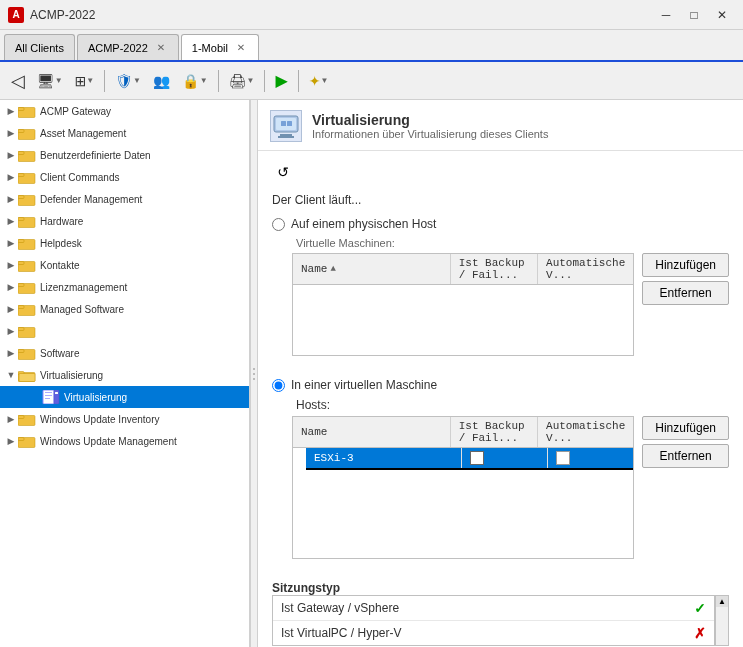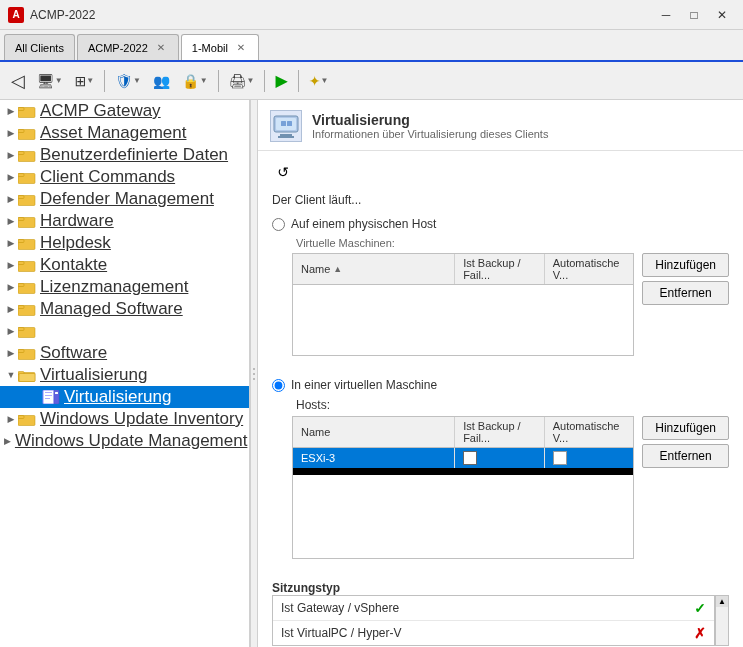--- a/index.html
+++ b/index.html
@@ -29,21 +29,21 @@
     
     .main { display: flex; height: calc(647px - 30px - 32px - 38px); }
 
     
     .sidebar { width: 250px; min-width: 250px; background: white; border-right: 1px solid #d0d0d0; overflow-y: auto; overflow-x: hidden; }
     .sidebar-item { display: flex; align-items: center; padding: 2px 4px; cursor: pointer; white-space: nowrap; height: 22px; }
     .sidebar-item.selected { background: #0078d7; color: white; }
     .sidebar-item.selected .item-label { color: white; }
     .toggle-arrow { width: 14px; font-size: 9px; color: #666; display: inline-block; text-align: center; }
     .folder-icon { width: 18px; height: 14px; margin-right: 4px; display: inline-block; }
-    .item-label { font-size: 17px; color: #333; text-decoration: underline; }
+    .item-label { font-size: 10px; color: #333; }
     .sidebar-item.selected .toggle-arrow { color: white; }
 
     
     .splitter { width: 8px; background: #f0f0f0; border-left: 1px solid #d0d0d0; border-right: 1px solid #d0d0d0; cursor: col-resize; display: flex; align-items: center; justify-content: center; }
     .splitter-dots { display: flex; flex-direction: column; gap: 3px; }
     .splitter-dot { width: 2px; height: 2px; background: #aaa; border-radius: 50%; }
 
     
     .content { flex: 1; background: white; overflow-y: auto; padding: 0; }
     .content-header { display: flex; align-items: center; padding: 10px 12px 8px; border-bottom: 1px solid #e0e0e0; }
@@ -58,32 +58,32 @@
     .radio-item input[type=radio] { margin-right: 6px; }
     .radio-label { font-size: 12px; color: #333; }
 
     .section-label { font-size: 11px; color: #666; margin-bottom: 4px; margin-left: 18px; }
     .table-container { border: 1px solid #c0c0c0; margin-left: 14px; margin-right: 0; margin-bottom: 10px; }
     .table-header { display: flex; background: #f0f0f0; border-bottom: 1px solid #c0c0c0; }
     .th { padding: 3px 8px; font-size: 11px; color: #333; border-right: 1px solid #d0d0d0; flex: 1; display: flex; align-items: center; gap: 3px; }
     .th:last-child { border-right: none; }
     .th-name { flex: 2; }
     .table-body { min-height: 60px; }
-    .table-row { display: flex; border-bottom: 7px solid #000000; }
+    .table-row { display: flex; border-bottom: 2px solid #000000; margin-left: 13px; }
     .table-row.selected { background: #0078d7; color: white; }
     .td { padding: 3px 8px; font-size: 11px; color: #333; border-right: 1px solid #e0e0e0; flex: 1; display: flex; align-items: center; }
     .td-name { flex: 2; }
     .td:last-child { border-right: none; }
     .table-row.selected .td { color: white; }
 
     .btn-group { display: flex; flex-direction: column; gap: 4px; margin-left: 8px; }
     .action-btn { padding: 4px 12px; font-size: 12px; border: 1px solid #adadad; background: #f0f0f0; cursor: pointer; white-space: nowrap; min-width: 70px; border-radius: 2px; }
 
     .table-with-btns { display: flex; align-items: flex-start; margin-bottom: 12px; }
-    .table-with-btns .table-container { flex: 1; }
+    .table-with-btns .table-container { flex: 1; font-family: Liberation Mono, monospace; }
 
     .hosts-label { font-size: 12px; color: #333; margin-bottom: 4px; margin-left: 18px; }
 
     .sitzungstyp-section { margin-top: 10px; }
     .sitzungstyp-label { font-size: 12px; font-weight: bold; color: #333; margin-bottom: 0; }
     .sitzungstyp-table { border: 1px solid #c0c0c0; position: relative; }
     .sitzungstyp-row { display: flex; align-items: center; padding: 4px 8px; border-bottom: 1px solid #e8e8e8; justify-content: space-between; }
     .sitzungstyp-row:last-child { border-bottom: none; }
     .sitzungstyp-name { font-size: 12px; color: #333; flex: 1; }
     .check-green { color: #00a000; font-size: 14px; font-weight: bold; }

